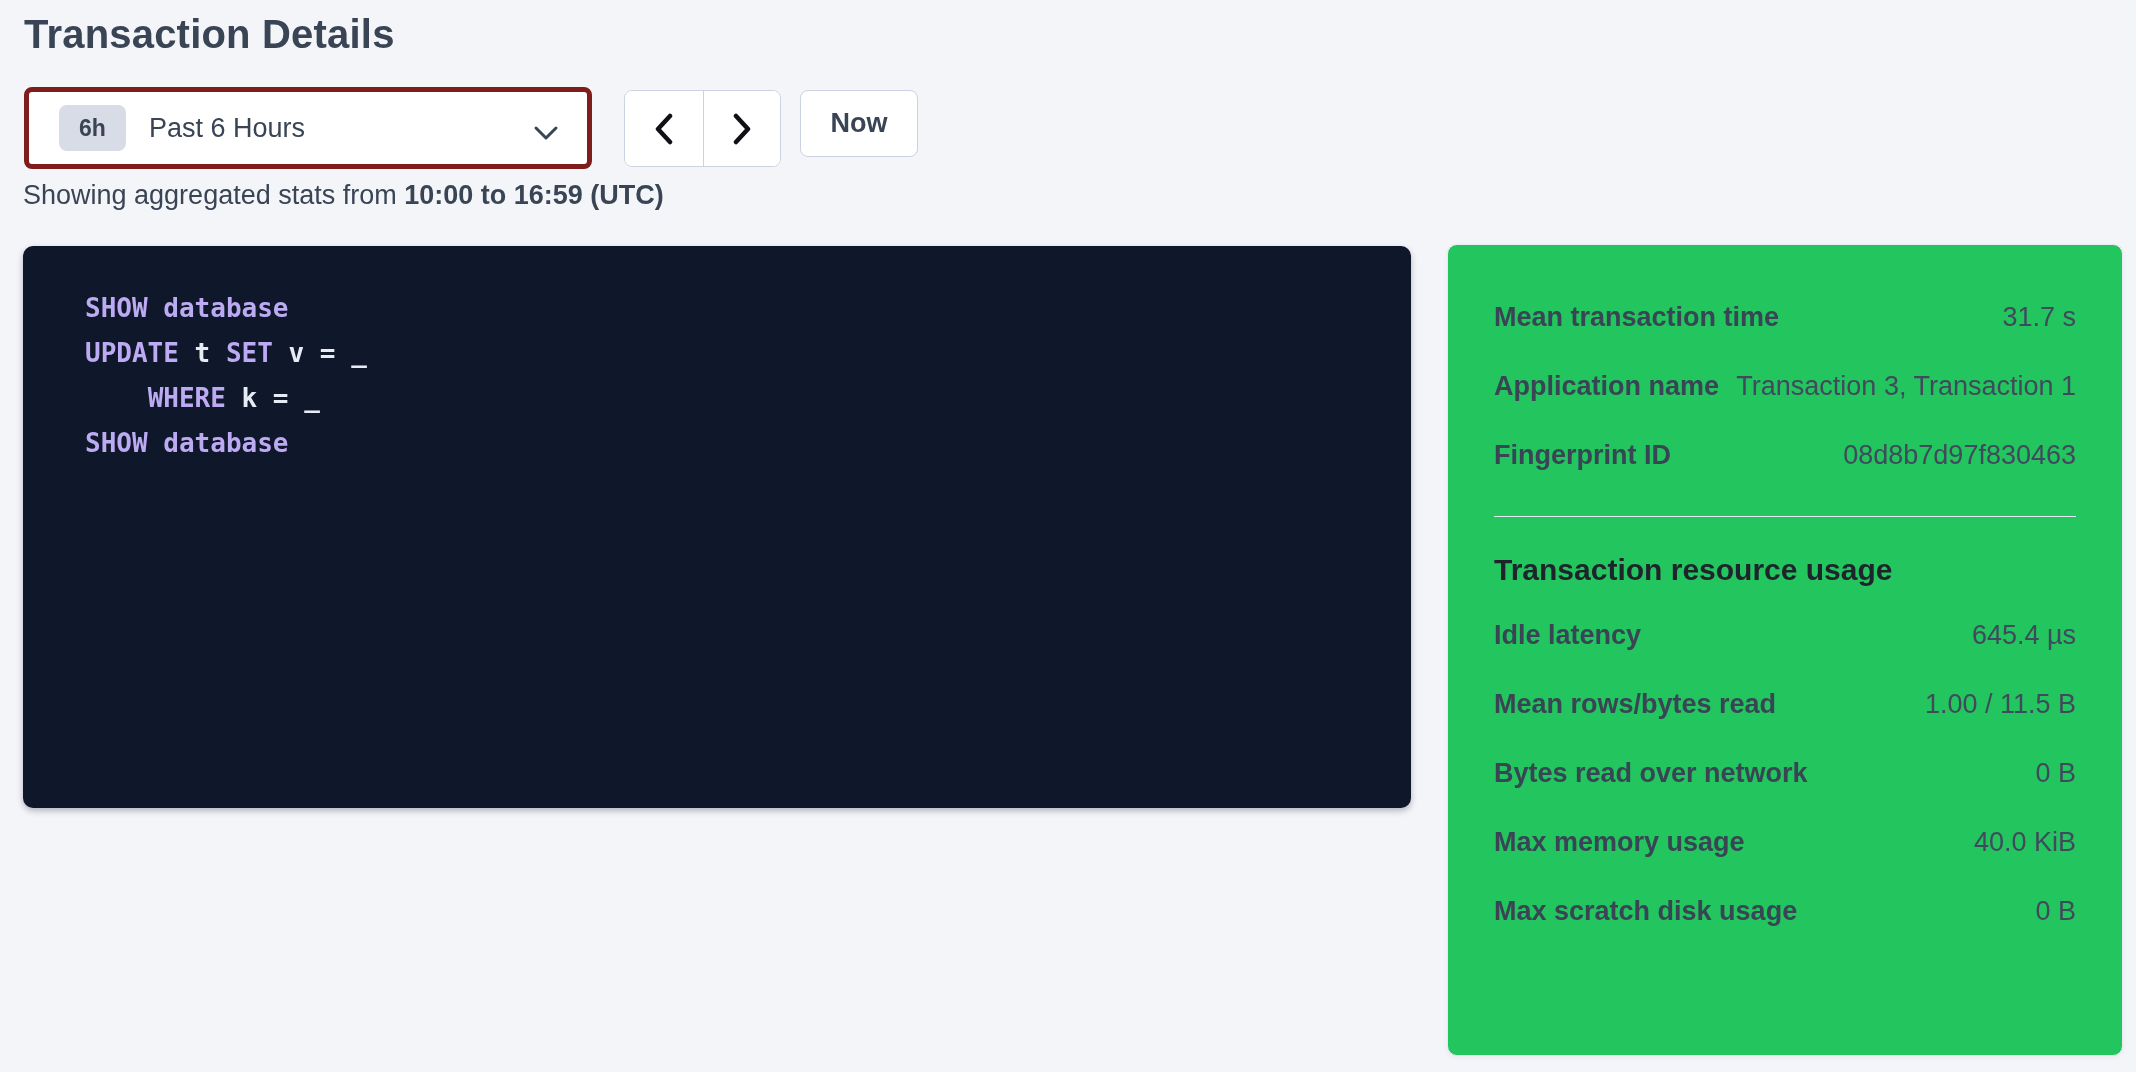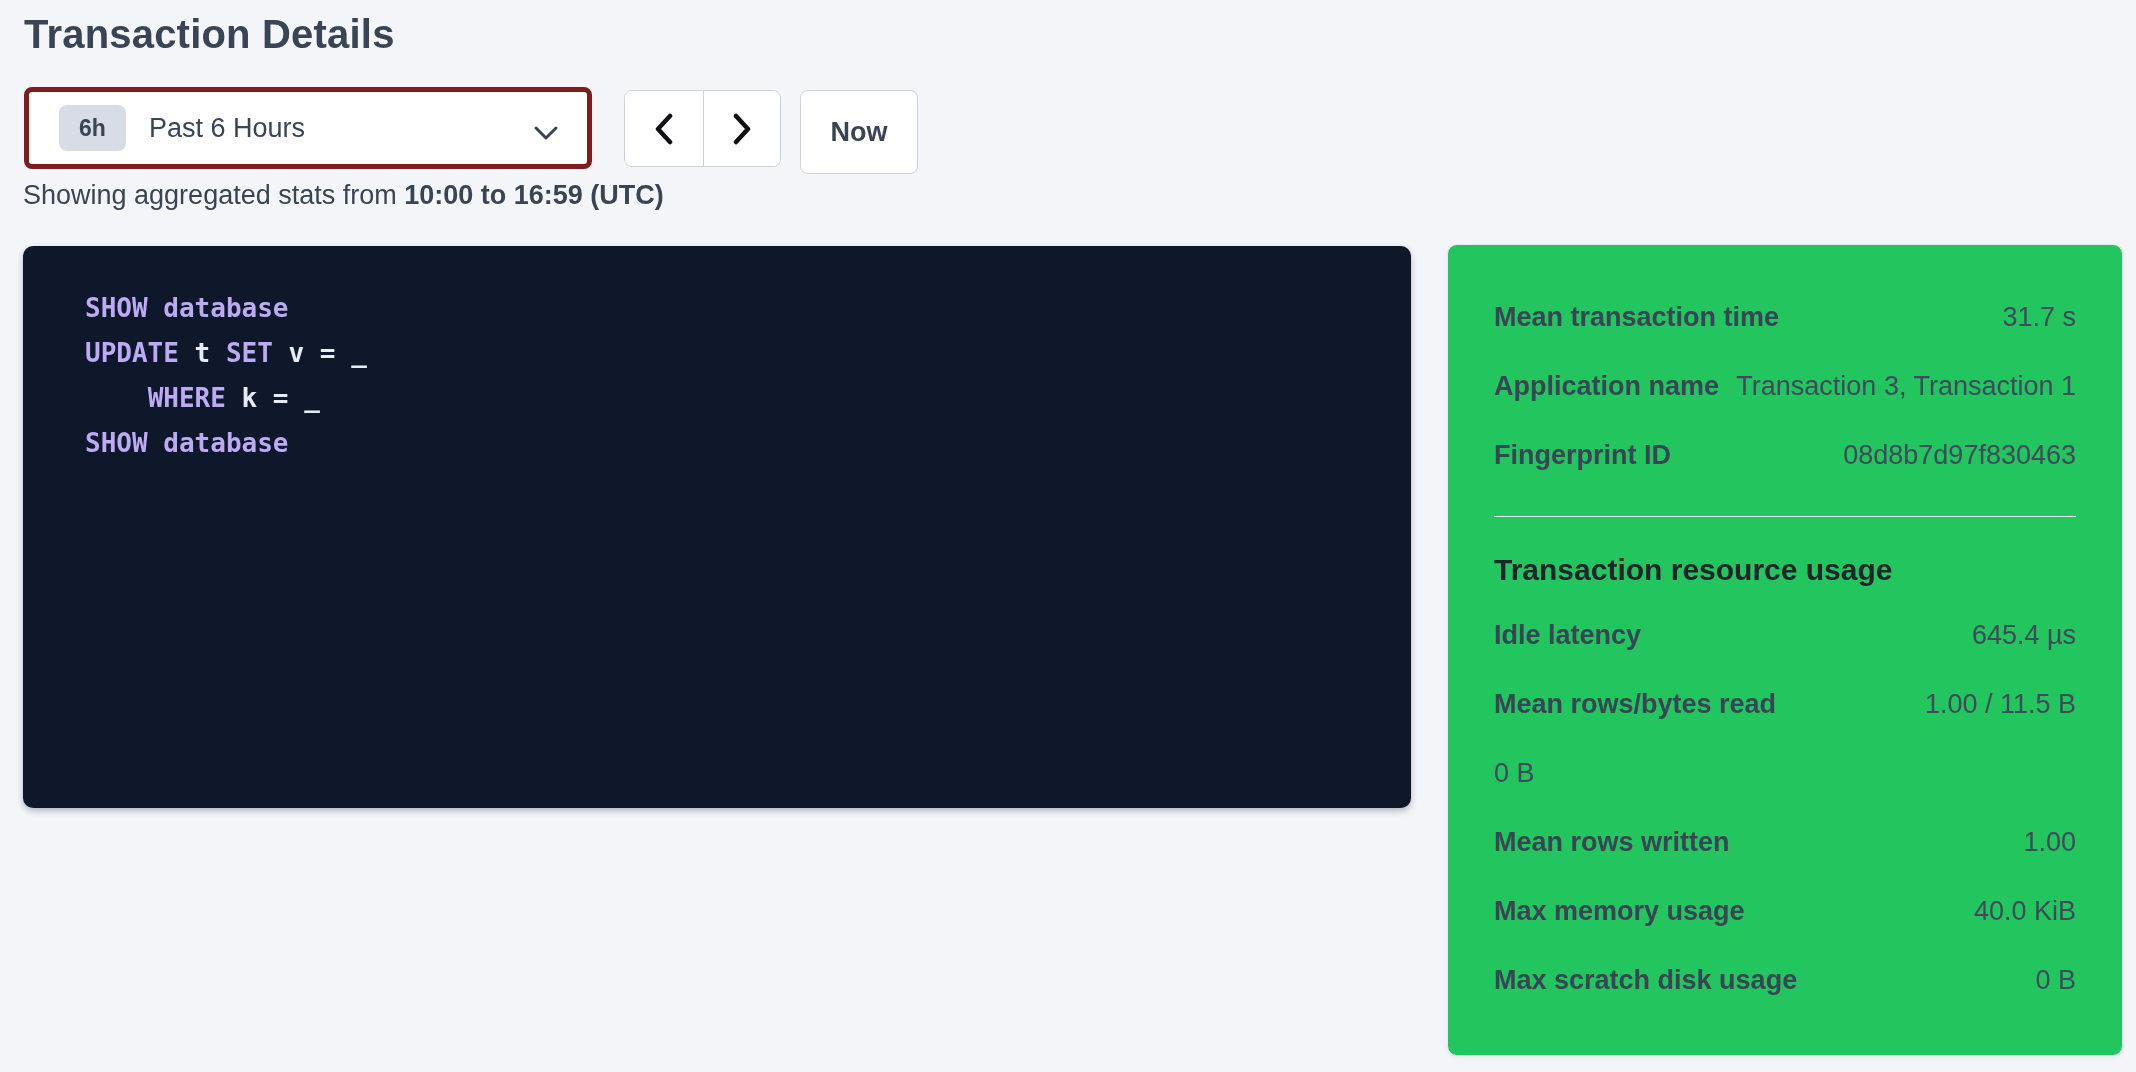--- a/index.html
+++ b/index.html
@@ -38,21 +38,21 @@
     background:#ffffff; border:1px solid #ccd2df; border-radius:8px;
     display:flex; overflow:hidden;
   }
   .nav-btn {
     flex:1 1 50%; display:flex; align-items:center; justify-content:center;
     background:#ffffff; border:none; cursor:pointer;
   }
   .nav-btn + .nav-btn { border-left:1px solid #ccd2df; }
 
   .now-btn {
-    position:absolute; left:800px; top:90px; width:118px; height:84px;
+    position:absolute; left:800px; top:90px; width:118px; height:67px;
     background:#ffffff; border:1px solid #ccd2df; border-radius:8px;
     font-family:inherit; font-size:27px; font-weight:600; color:#394455;
     display:flex; align-items:center; justify-content:center; cursor:pointer;
   }
 
   .agg-summary { position:absolute; left:23px; top:180px; font-size:27px; color:#394455; }
   .agg-summary .bold { font-weight:700; }
 
   
   .sql-box {
@@ -154,25 +154,22 @@
     <div>
         <div class="stat-row">
           <span class="stat-label">Idle latency</span>
           <span class="stat-value">645.4 µs</span>
         </div>
         <div class="stat-row">
           <span class="stat-label">Mean rows/bytes read</span>
           <span class="stat-value">1.00 / 11.5 B</span>
         </div>
         <div class="stat-row">
+          <span class="stat-label">Bytes read over network</span>
           <span class="stat-value">0 B</span>
-        </div>
-        <div class="stat-row">
-          <span class="stat-label">Mean rows written</span>
-          <span class="stat-value">1.00</span>
         </div>
         <div class="stat-row">
           <span class="stat-label">Max memory usage</span>
           <span class="stat-value">40.0 KiB</span>
         </div>
         <div class="stat-row">
           <span class="stat-label">Max scratch disk usage</span>
           <span class="stat-value">0 B</span>
         </div>
       </div>

